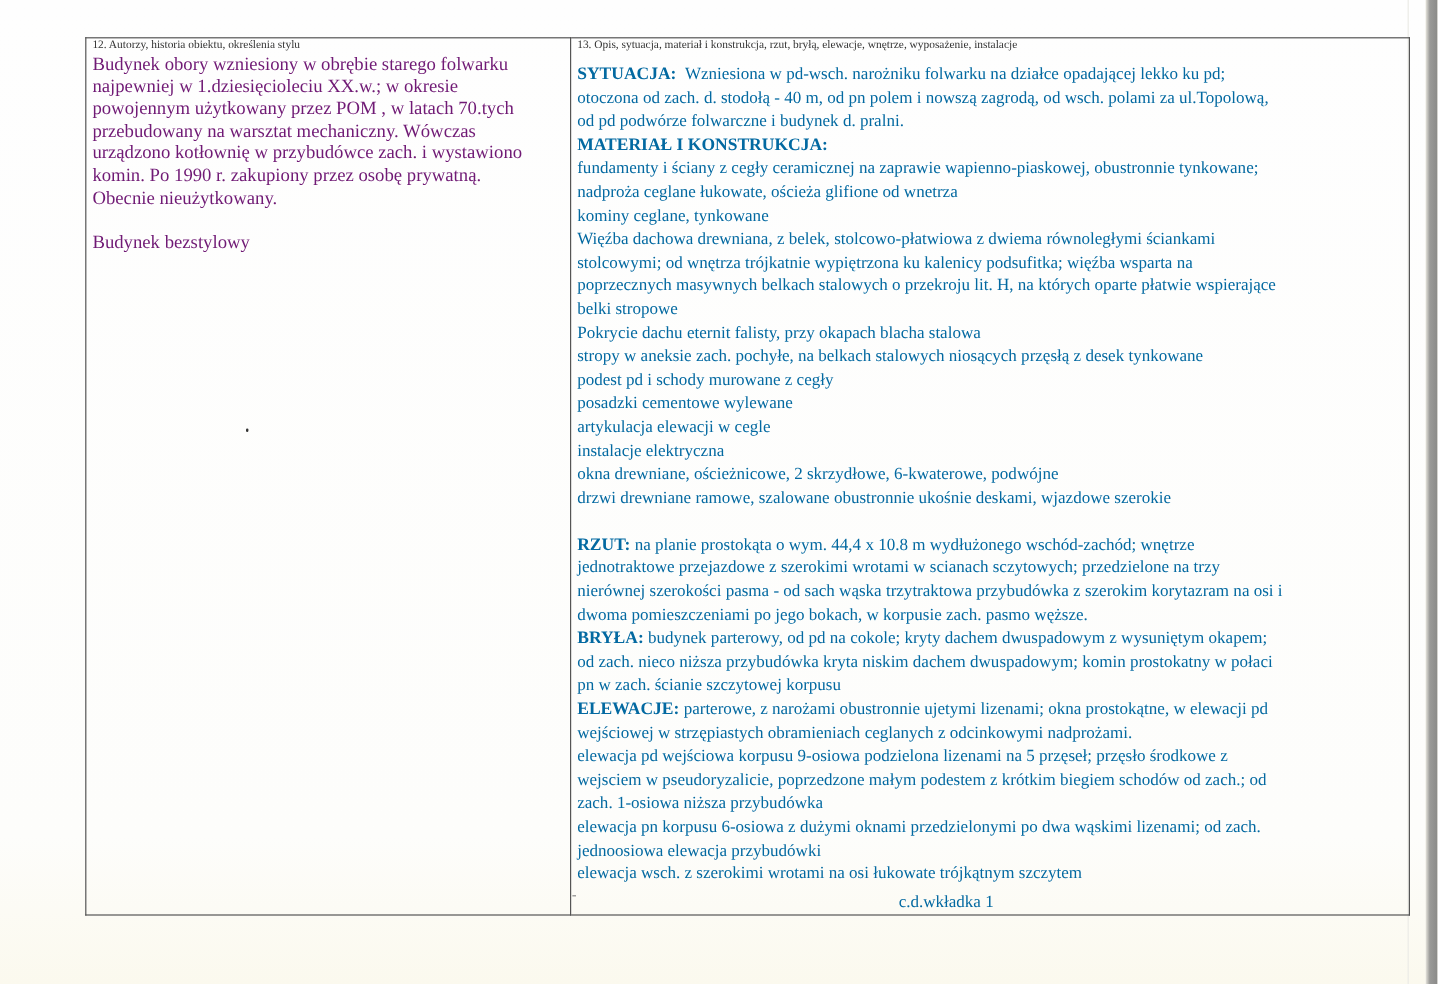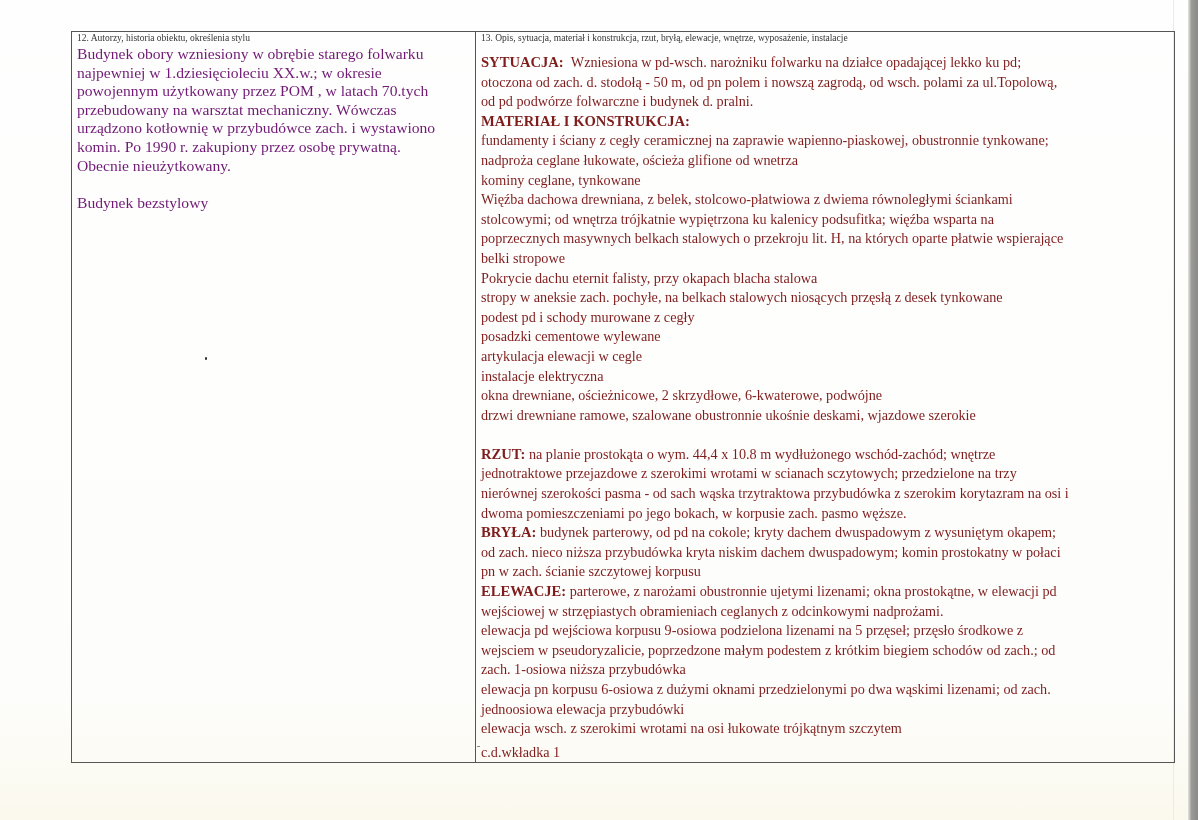--- a/index.html
+++ b/index.html
@@ -63,29 +63,29 @@
       line-height: 18.6px;
       padding: 1px 4px 0 5px;
       color: #701a75;
     }
     .left-body p { margin: 0; }
     .left-body .gap { height: 18.6px; }
     .right-body {
       font-size: 14.2px;
       line-height: 19.6px;
       padding: 9px 16px 0 5px;
-      color: #7f1d1d;
+      color: #0369a1;
       position: relative;
     }
     .line { white-space: nowrap; }
     .h { font-weight: bold; font-size: 14.6px; }
     .u { text-decoration-thickness: 1px; text-underline-offset: 2px; }
     .blank { height: 19.6px; }
     .cont {
-      text-align: left;
+      text-align: center;
       padding-right: 62px;
       margin-top: 4px;
     }
     .speck {
       position: absolute;
       width: 2px; height: 3px;
       background: #333;
       border-radius: 1px;
     }
     .tick {
@@ -119,21 +119,21 @@
         <p>Budynek bezstylowy</p>
       </div>
     </td>
     <td class="right">
       <div class="cell-label">13. Opis, sytuacja, materiał i konstrukcja, rzut, bryłą, elewacje, wnętrze, wyposażenie,  instalacje</div>
       <div class="right-body">
 
         <div class="line">
           <span class="h">SYTUACJA:</span>&nbsp;&nbsp;<span>Wzniesiona w pd-wsch. narożniku folwarku na działce opadającej lekko  ku pd;</span>
         </div>
-        <div class="line">otoczona od zach. d. stodołą - 50 m, od pn polem i nowszą zagrodą, od wsch. polami za ul.Topolową,</div>
+        <div class="line">otoczona od zach. d. stodołą - 40 m, od pn polem i nowszą zagrodą, od wsch. polami za ul.Topolową,</div>
         <div class="line">od  pd podwórze folwarczne i budynek d. pralni.</div>
 
         <div class="line h">MATERIAŁ I  KONSTRUKCJA:</div>
         <div class="line"><span class="u">fundamenty  i ściany </span><span> z cegły ceramicznej  na zaprawie wapienno-piaskowej, obustronnie tynkowane;</span></div>
         <div class="line"><span>nadproża ceglane łukowate, ościeża glifione od wnetrza</span></div>
         <div class="line"><span class="u">kominy </span><span>ceglane, tynkowane</span></div>
         <div class="line"><span class="u">Więźba dachowa </span><span>drewniana, z belek, stolcowo-płatwiowa z dwiema równoległymi ściankami</span></div>
         <div class="line"><span>stolcowymi; od wnętrza trójkatnie wypiętrzona ku kalenicy podsufitka; więźba wsparta na</span></div>
         <div class="line"><span>poprzecznych masywnych belkach stalowych o przekroju lit. H, na których oparte płatwie wspierające</span></div>
         <div class="line"><span>belki stropowe</span></div>

